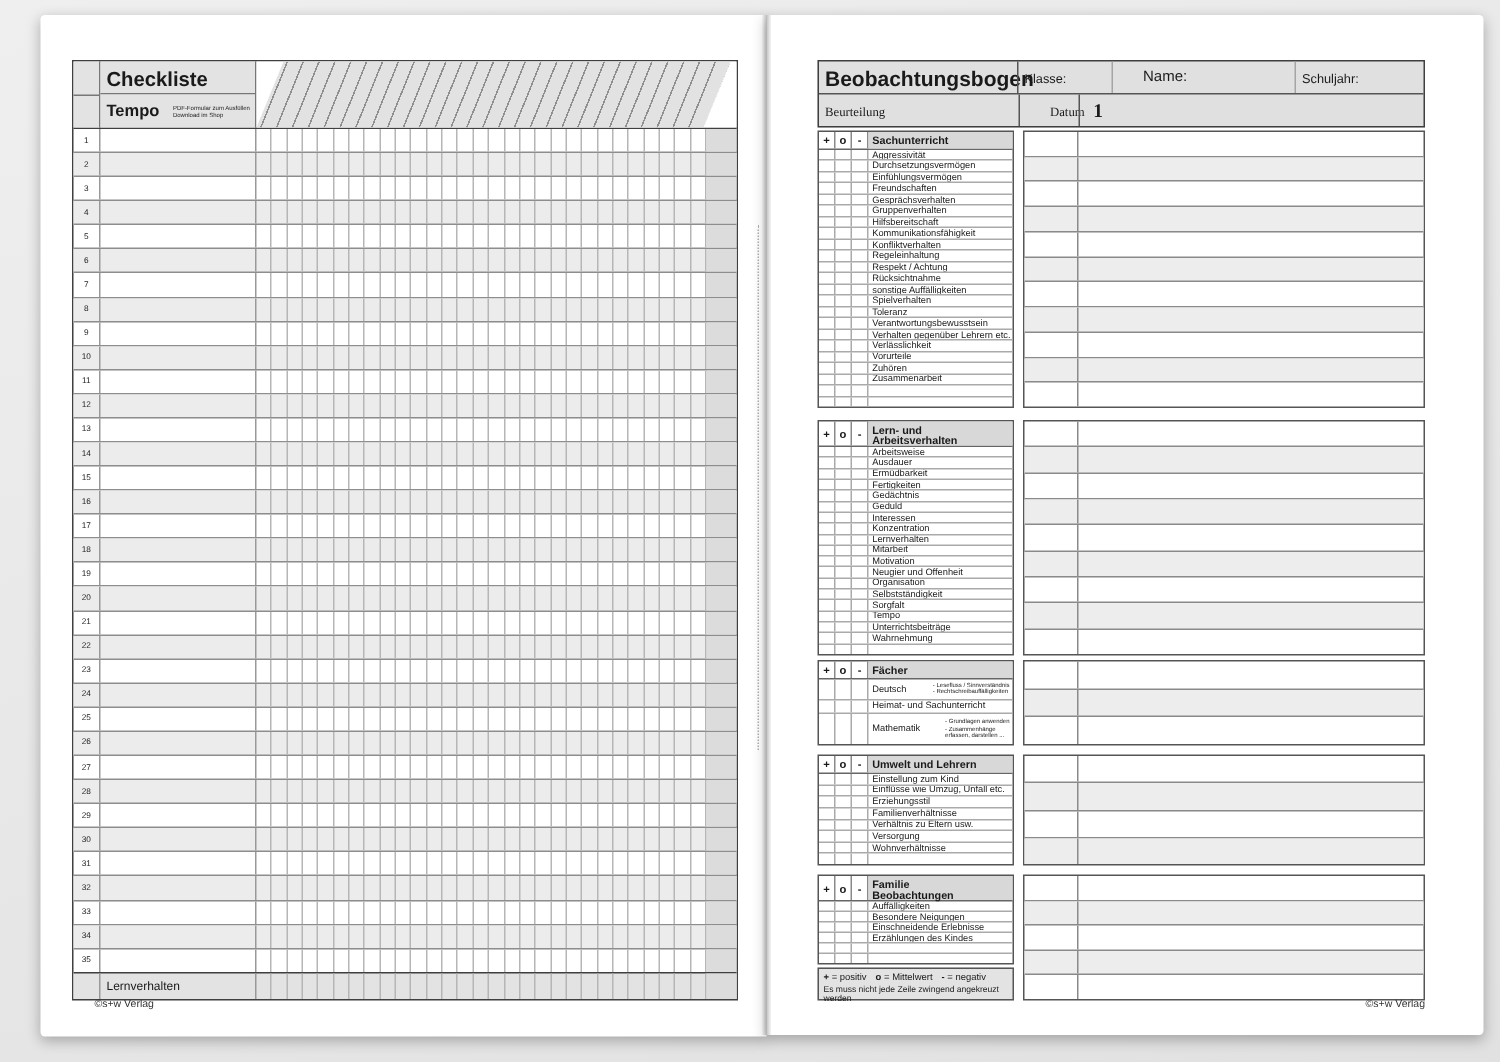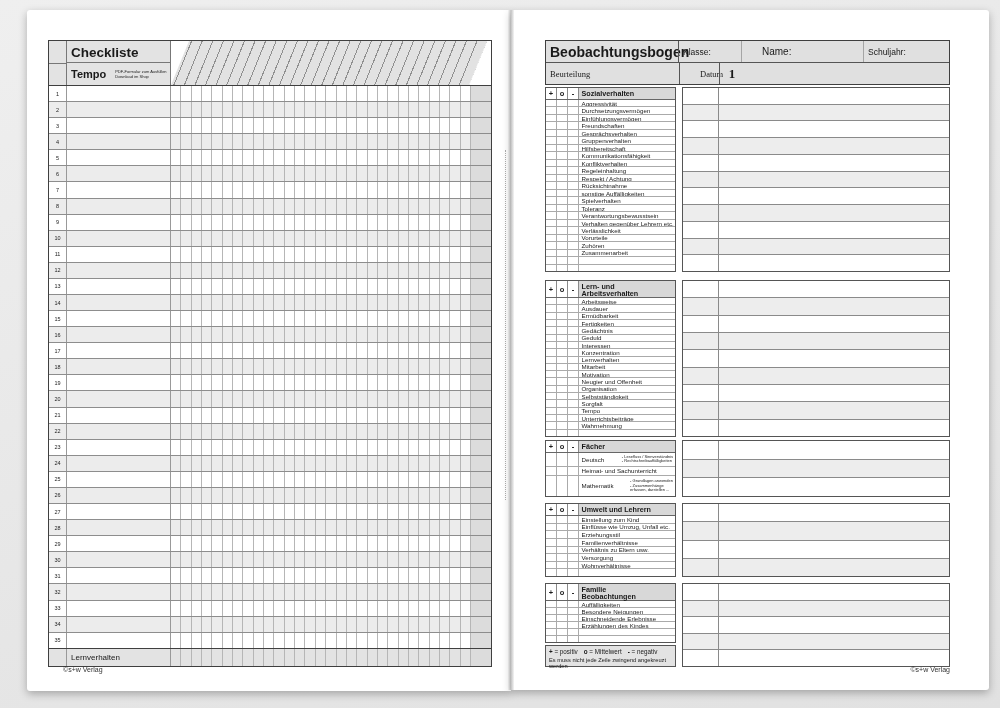--- a/index.html
+++ b/index.html
@@ -1434,21 +1434,21 @@
               <span class="lseg"><b>o</b> = Mittelwert</span>
               <span class="lseg"><b>-</b> = negativ</span>
             </div>
           <div class="legend-l2">Es muss nicht jede Zeile zwingend angekreuzt werden</div>
         </div>
       <div class="sec" style="top: 2px; height: 185px;">
             <div class="sec-head">
               <div class="mk">+</div>
               <div class="mk">o</div>
               <div class="mk">-</div>
-              <div class="sec-title">Sozialverhalten</div>
+              <div class="sec-title">Sachunterricht</div>
             </div>
             <div class="itrow">
               <div class="mk"></div>
               <div class="mk"></div>
               <div class="mk"></div>
               <div class="ilabel">Aggressivität</div>
             </div>
             <div class="itrow">
               <div class="mk"></div>
               <div class="mk"></div>

